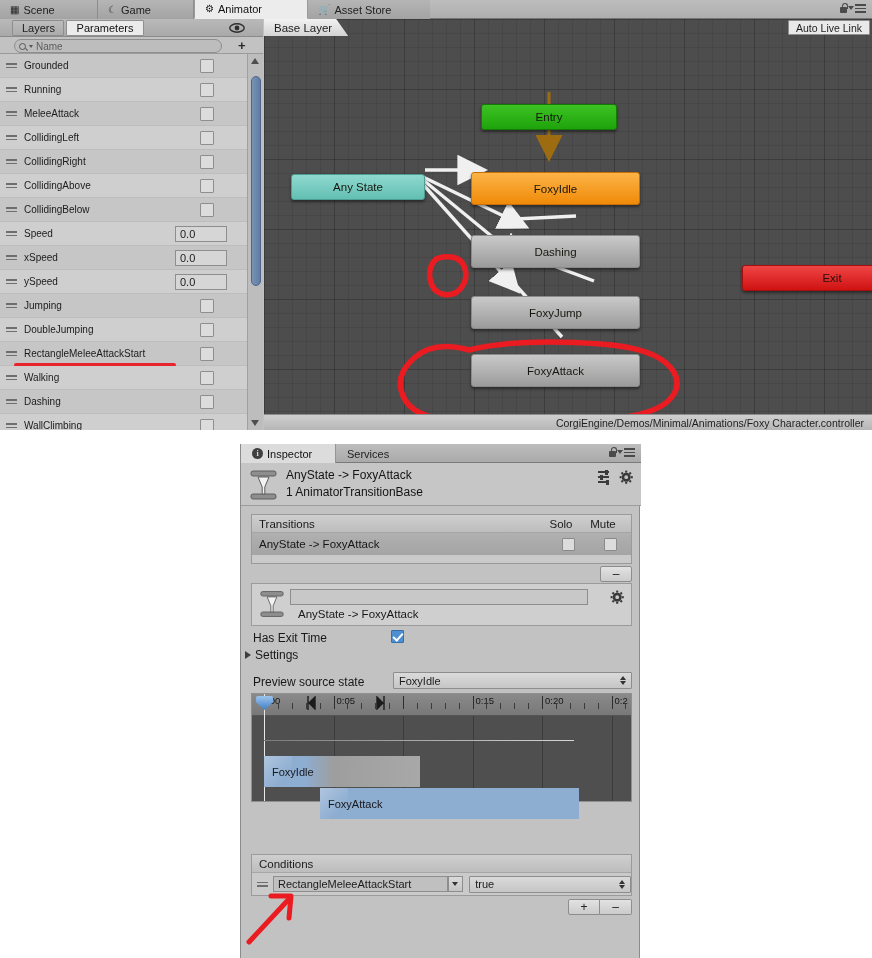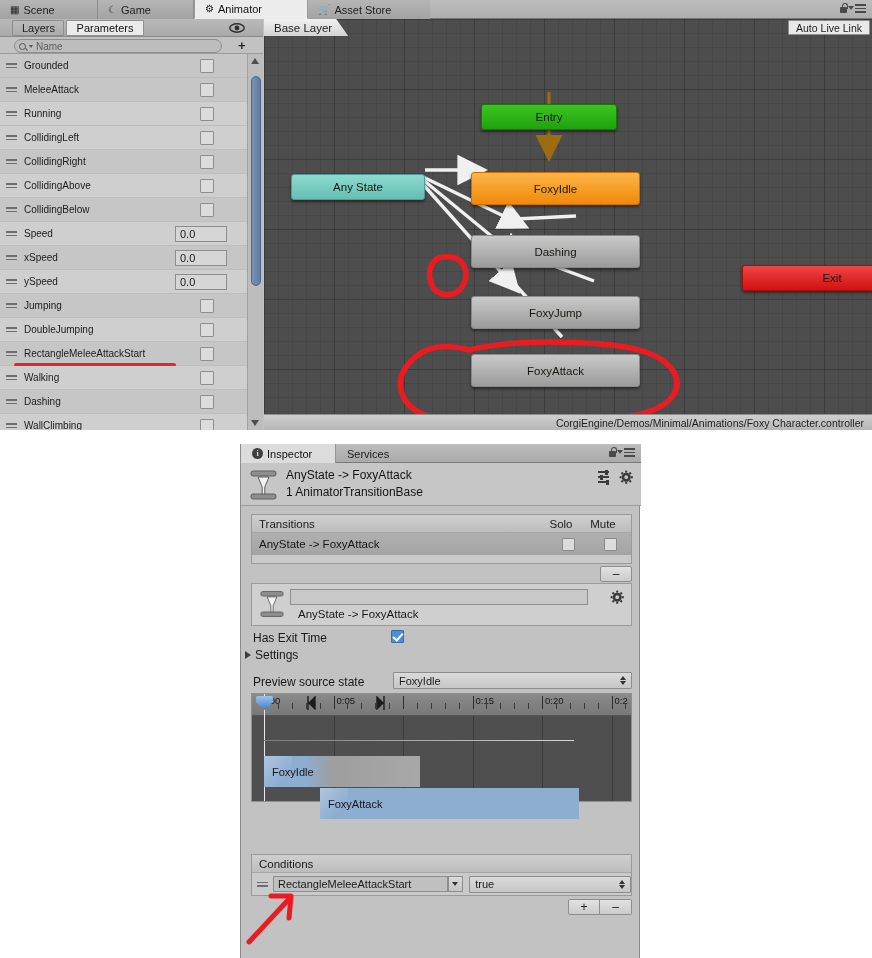--- a/index.html
+++ b/index.html
@@ -447,34 +447,34 @@
 
     <div id="param-list">
         <div class="prow odd">
           <span class="grip">
             <i></i>
             <i></i>
           </span>
           <span class="pname">Grounded</span>
           <span class="pcheck"></span>
         </div>
+        <div class="prow even">
+          <span class="grip">
+            <i></i>
+            <i></i>
+          </span>
+          <span class="pname">Running</span>
+          <span class="pcheck"></span>
+        </div>
         <div class="prow odd">
           <span class="grip">
             <i></i>
             <i></i>
           </span>
           <span class="pname">MeleeAttack</span>
-          <span class="pcheck"></span>
-        </div>
-        <div class="prow even">
-          <span class="grip">
-            <i></i>
-            <i></i>
-          </span>
-          <span class="pname">Running</span>
           <span class="pcheck"></span>
         </div>
         <div class="prow even">
           <span class="grip">
             <i></i>
             <i></i>
           </span>
           <span class="pname">CollidingLeft</span>
           <span class="pcheck"></span>
         </div>

